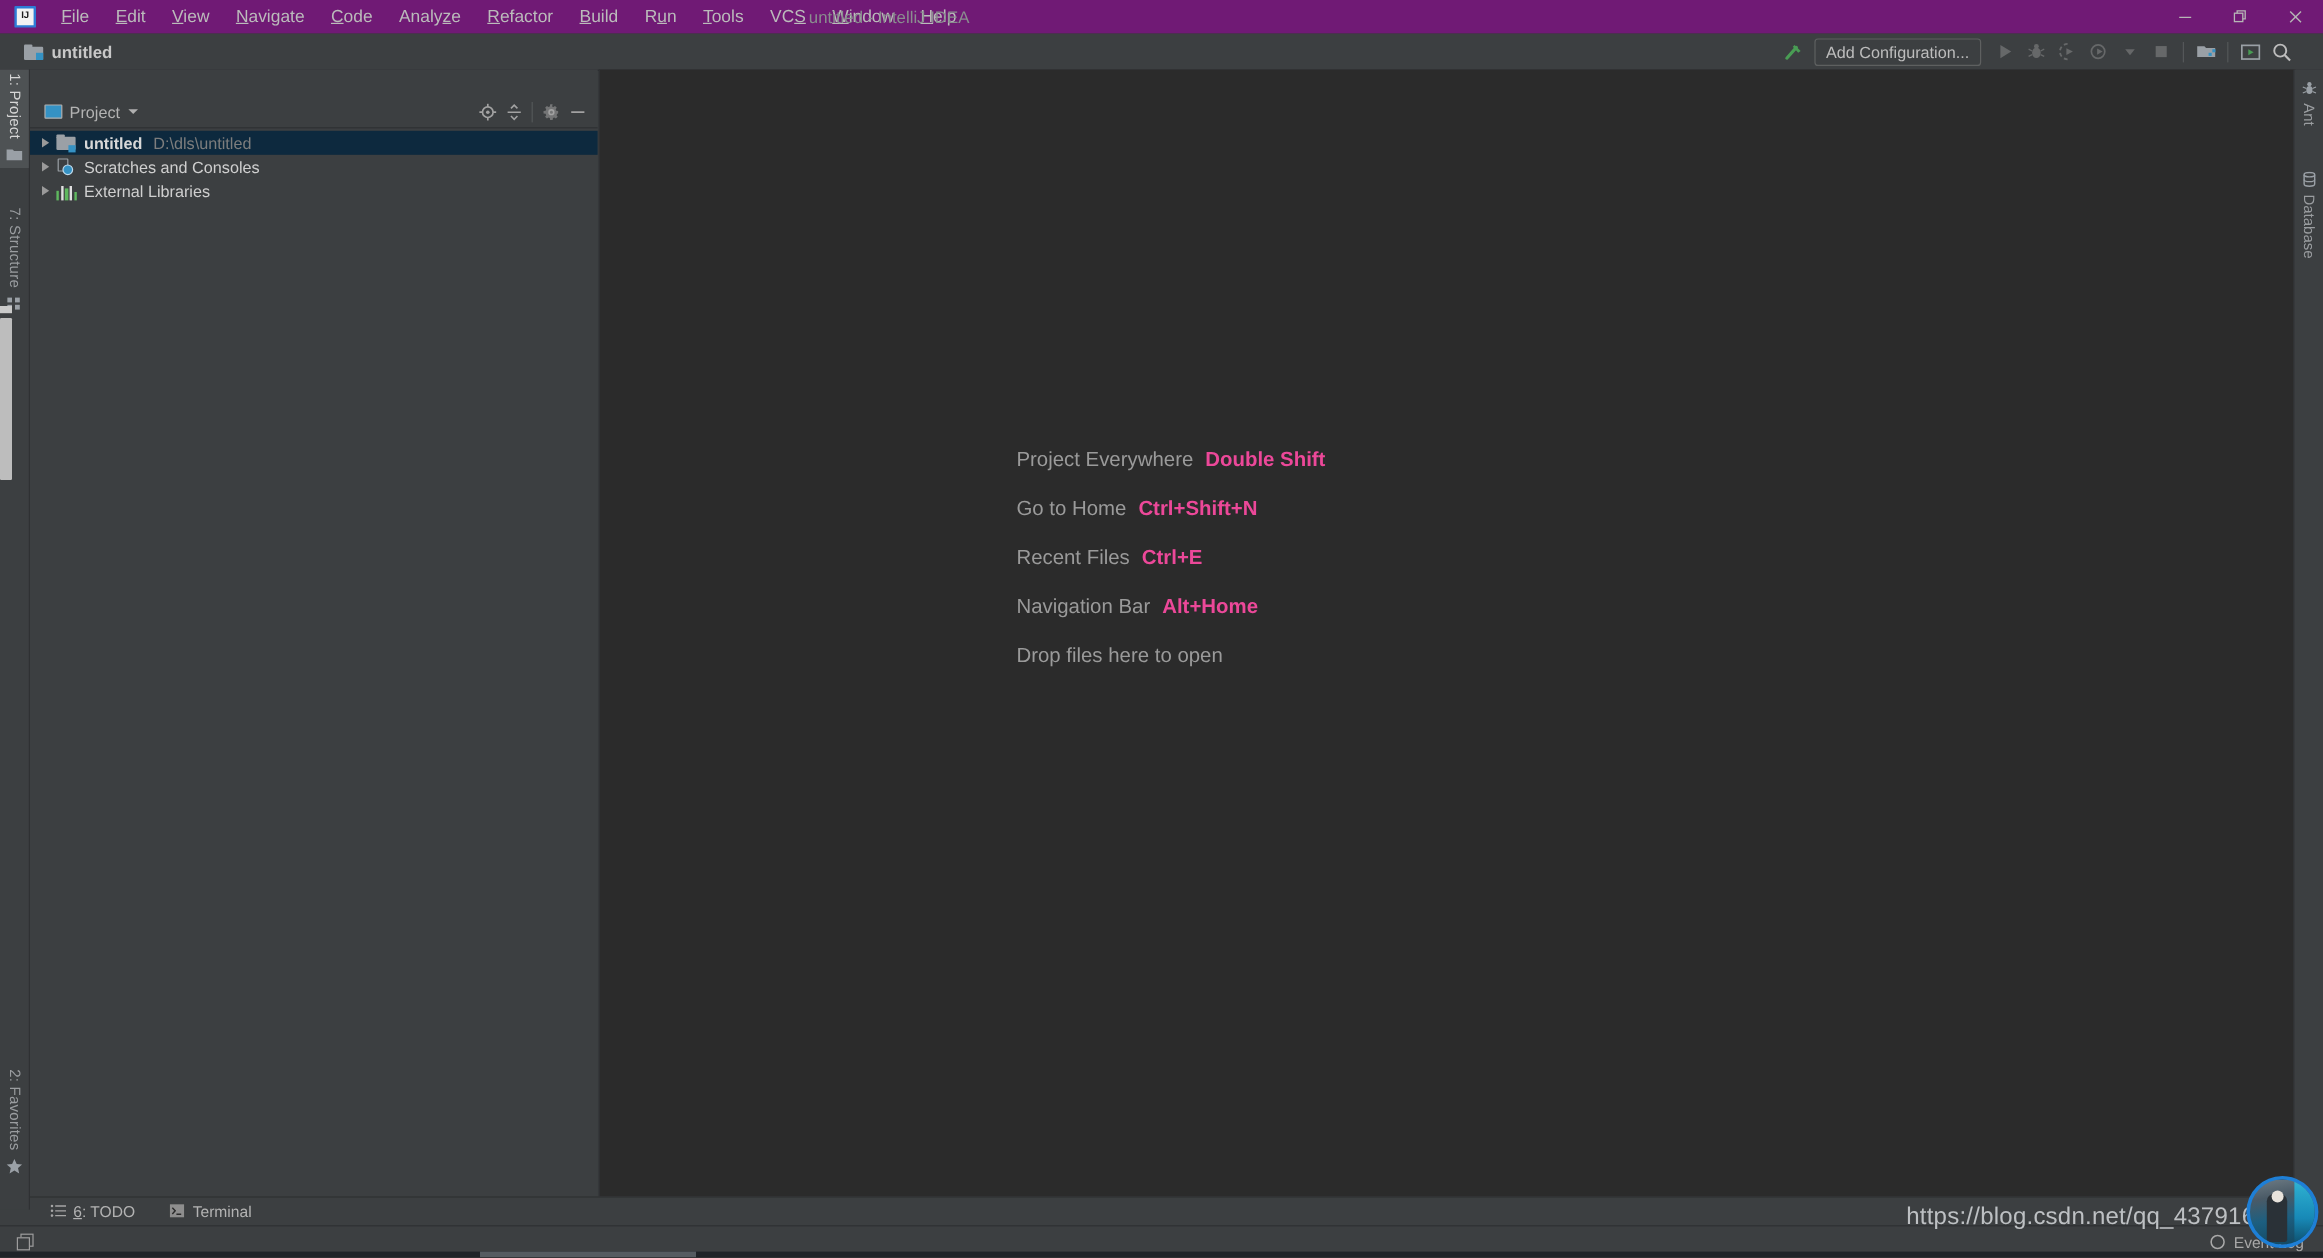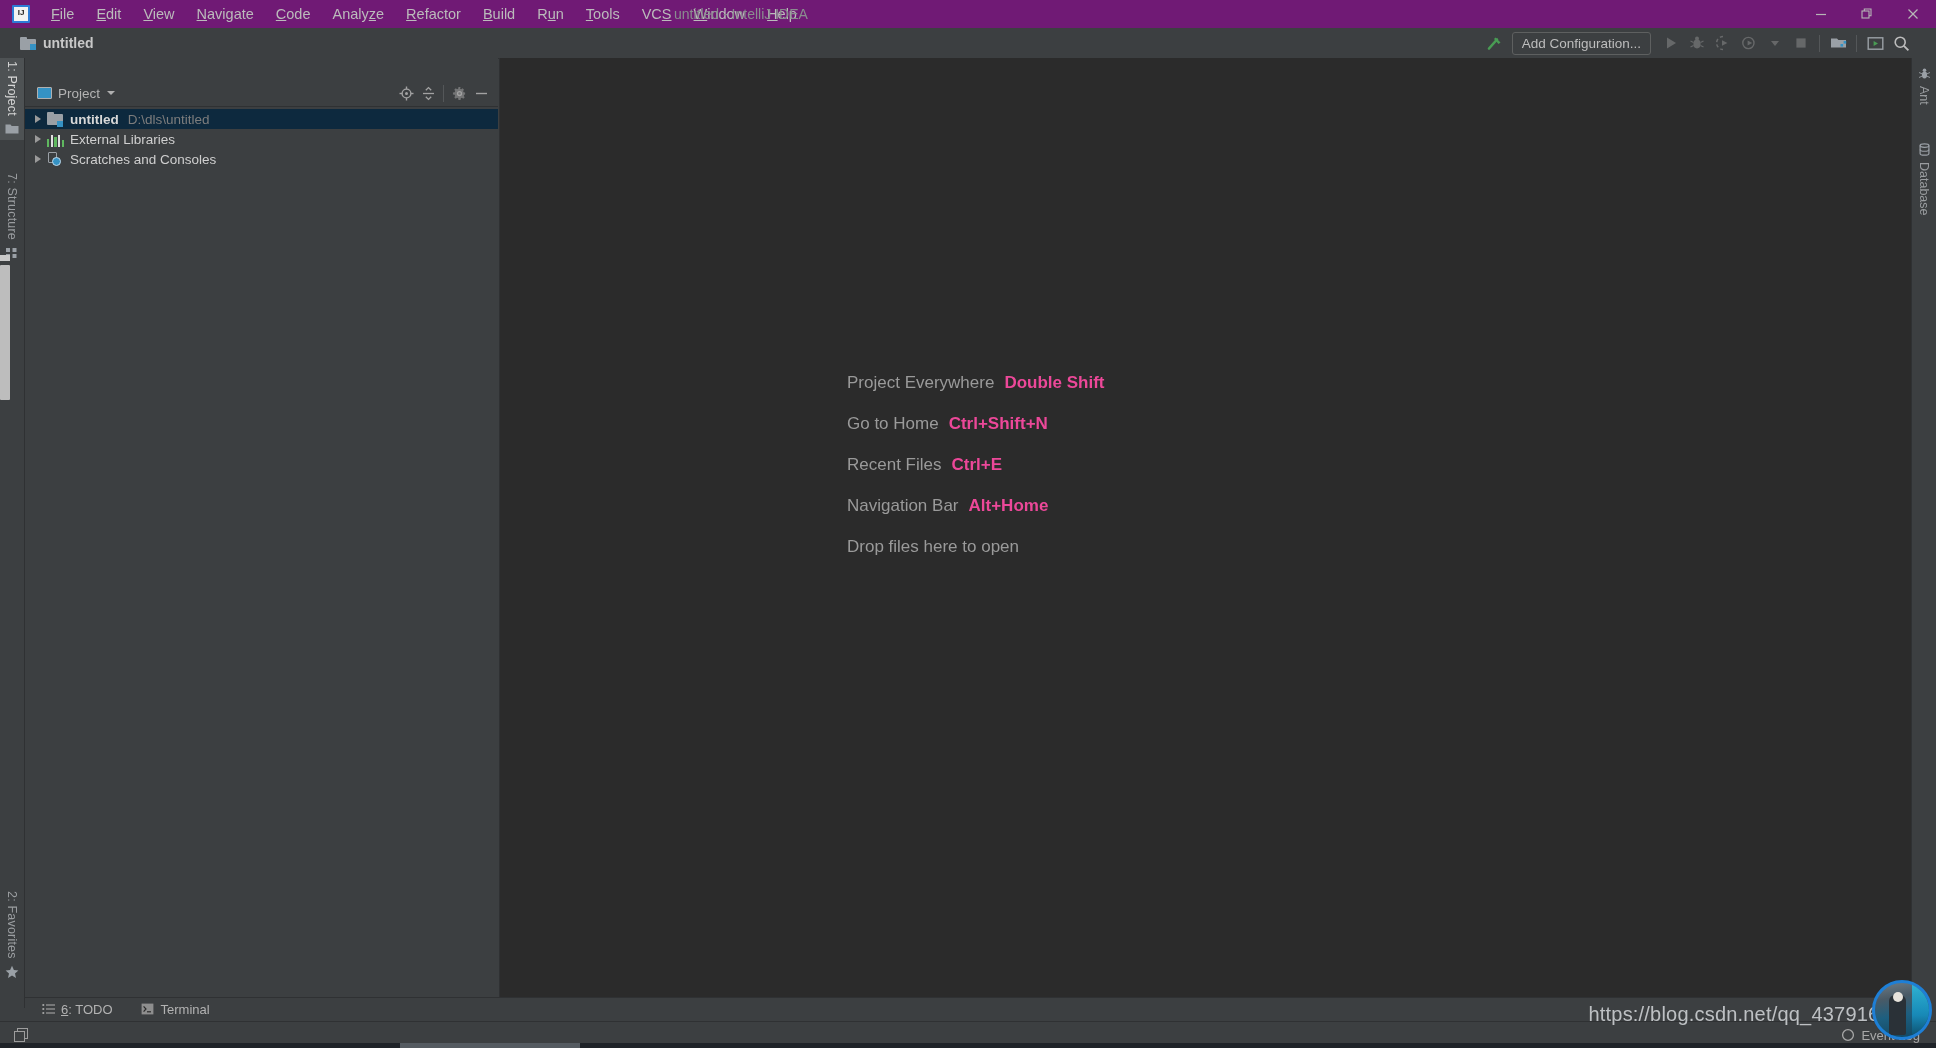--- a/index.html
+++ b/index.html
@@ -599,43 +599,43 @@
           <span style="position:absolute;right:1px;bottom:0;width:6px;height:6px;background:#3592c4;"></span>
         </span>
         <span class="tlabel bold">untitled</span>
         <span class="tpath">D:\dls\untitled</span>
       </div>
 
       <div class="trow">
         <span class="tarrow">
             <i></i>
           </span>
+        <span class="ticon ic-scratch">
+          <span class="sheet"></span>
+            <span class="clock"></span>
+        </span>
+        <span class="tlabel">Scratches and Consoles</span>
+      </div>
+
+      <div class="trow">
+        <span class="tarrow">
+            <i></i>
+          </span>
         <span class="ticon">
           <span class="ic-libs">
             <span style="height:8px;background:#5fb85f;"></span>
             <span style="height:12px;background:#e0e0e0;"></span>
             <span style="height:10px;background:#5fb85f;"></span>
             <span style="height:12px;background:#e0e0e0;"></span>
             <span style="height:7px;background:#5fb85f;"></span>
           </span>
         </span>
         <span class="tlabel">External Libraries</span>
       </div>
 
-      <div class="trow">
-        <span class="tarrow">
-            <i></i>
-          </span>
-        <span class="ticon ic-scratch">
-          <span class="sheet"></span>
-            <span class="clock"></span>
-        </span>
-        <span class="tlabel">Scratches and Consoles</span>
-      </div>
-
     </div>
   </div>
 
   <div class="editor">
     <div class="hints">
 
       <div class="hintrow">
         <span class="hint-label">Project Everywhere</span>
         <span class="hint-key">Double Shift</span>
       </div>

